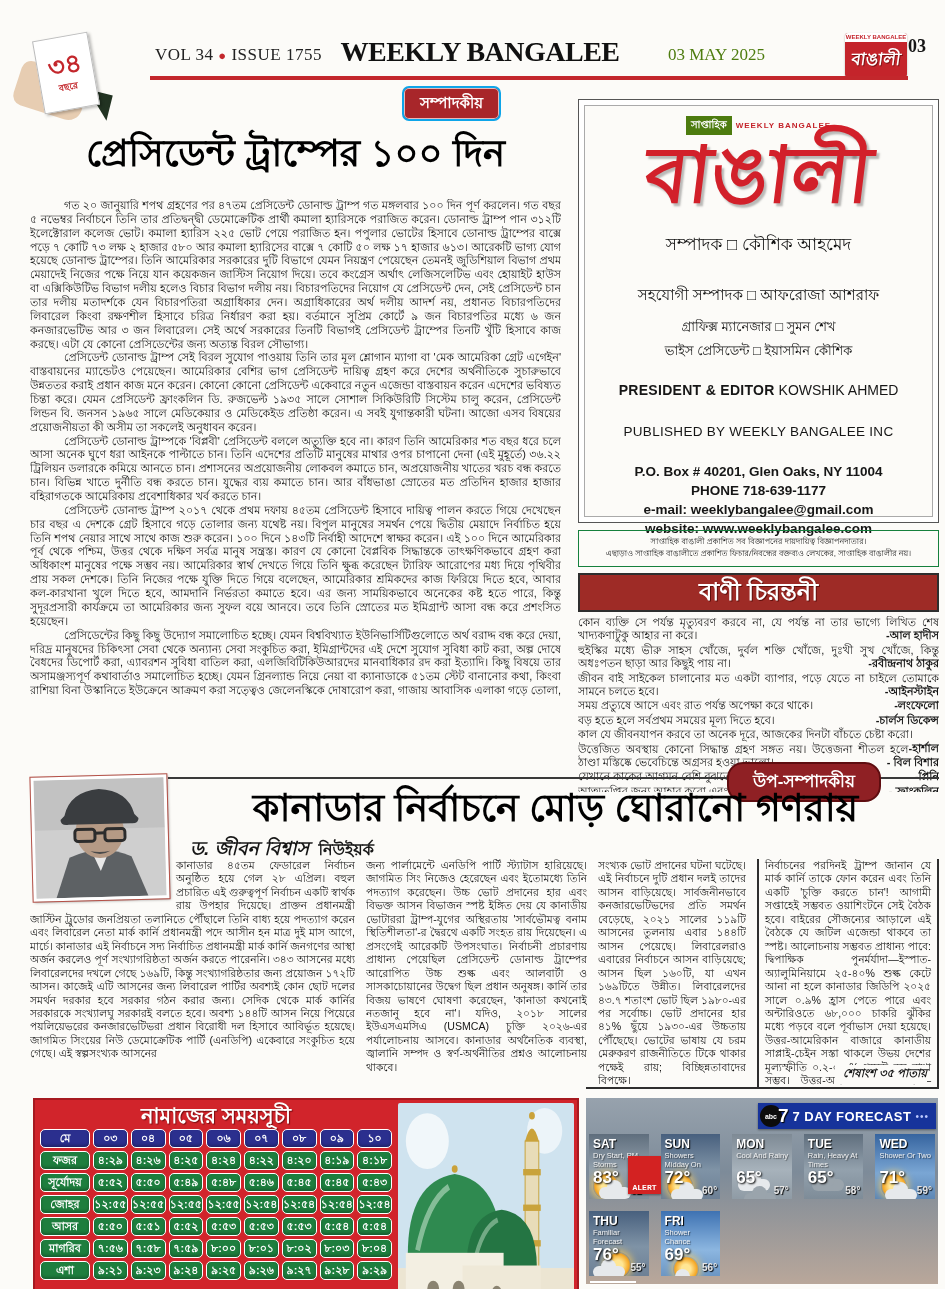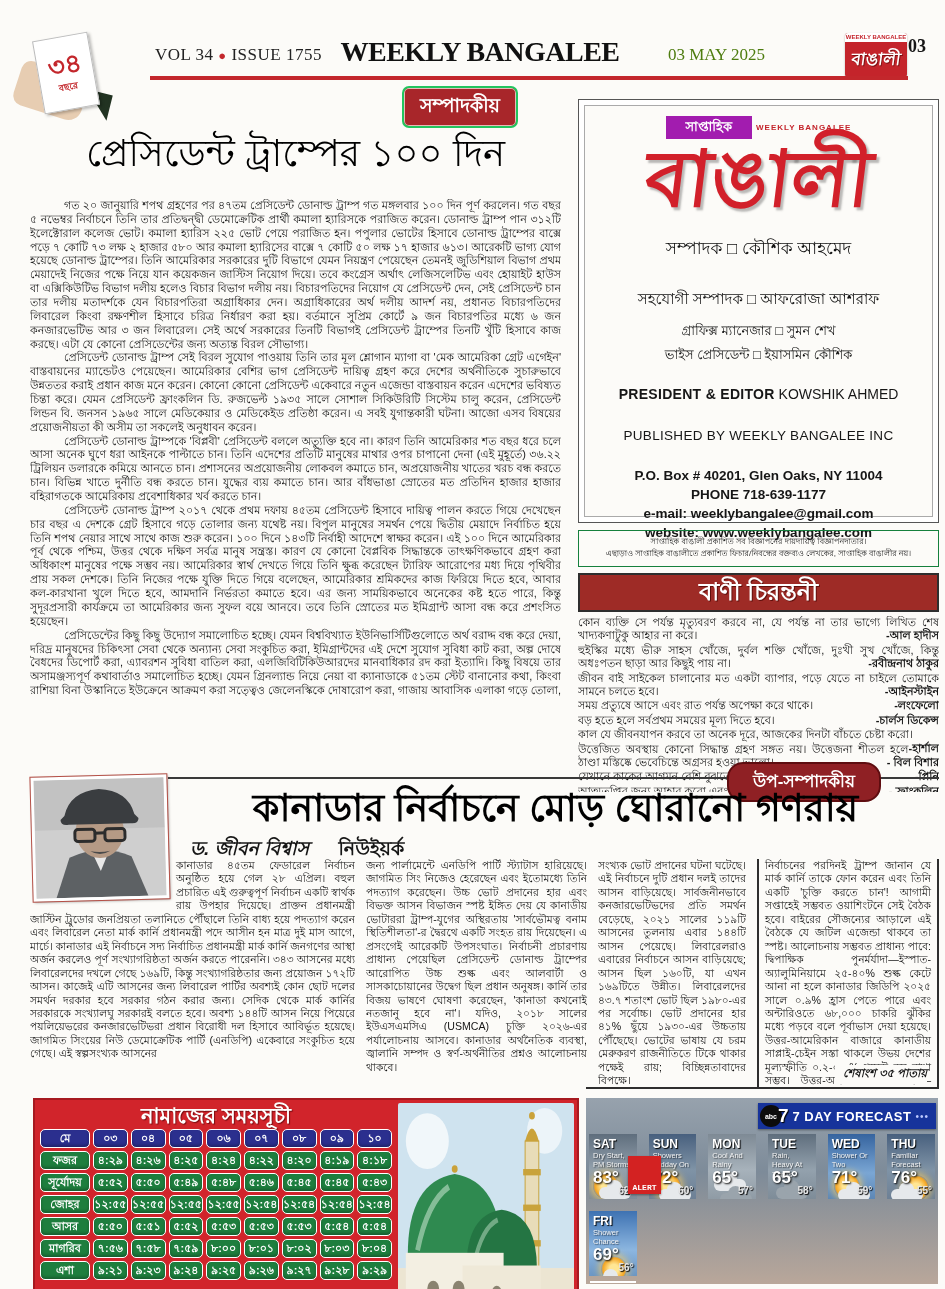--- a/index.html
+++ b/index.html
@@ -33,34 +33,34 @@
                border-left:26px solid transparent; border-top:26px solid #223322; transform:rotate(14deg); }
   .mini-logo { position:absolute; left:845px; top:33px; width:62px; height:44px; background:#c4242b;
                border-radius:3px; box-shadow:0 1px 2px rgba(0,0,0,.3); overflow:hidden; }
   .mini-logo .strip { background:#fff; height:9px; font-size:6px; color:#c4242b; font-weight:bold;
                       text-align:center; line-height:9px; }
   .mini-logo .word { color:#fff; font-weight:bold; font-size:17px; text-align:center;
                      transform:skewX(-8deg); margin-top:4px; text-shadow:1px 1px 0 #7a1012; }
 
   
   .ed-badge { position:absolute; left:402px; top:86px; background:#a8262a; color:#fff;
-              font-weight:bold; font-size:19px; padding:3px 16px; border-radius:7px;
-              border:2px solid #22c55e; box-shadow:inset 0 0 0 1px #e9b8b8; }
+              font-weight:bold; font-size:15px; padding:3px 16px; border-radius:7px;
+              border:2px solid #0ea5e9; box-shadow:inset 0 0 0 1px #e9b8b8; }
   .ed-headline { position:absolute; left:30px; top:124px; width:531px; text-align:center;
-                 font-size:37px; font-weight:normal; color:#000; }
+                 font-size:37px; font-weight:bold; color:#000; }
   .ed-body { position:absolute; left:30px; top:199px; width:531px; height:497px; overflow:hidden;
              text-align:justify; font-size:11px; line-height:1.26; color:#151515; }
   .edp { text-indent:34px; }
 
   
   .masthead { position:absolute; left:578px; top:99px; width:361px; height:424px;
               border:1px solid #555; box-shadow:inset 0 0 0 5px #fff, inset 0 0 0 6px #aaa;
               text-align:center; padding-top:16px; }
   .mh-tagline { display:flex; justify-content:center; align-items:center; gap:4px; }
-  .mh-tag-bn { background:#a21caf; color:#fff; font-size:13px; font-weight:bold; padding:1px 20px; }
+  .mh-tag-bn { background:#4d7c0f; color:#fff; font-size:10px; font-weight:bold; padding:1px 5px; }
   .mh-tag-en { color:#c4242b; font-size:8px; font-weight:bold; letter-spacing:1px; }
   .mh-logo { font-size:78px; font-weight:bold; color:#d2202a; line-height:1.05;
              transform:skewX(-7deg); text-shadow:3px 3px 2px rgba(60,60,60,.35); }
   .mh-staff { font-size:17px; margin-top:14px; color:#111;text-align:center; }
   .mh-staff.s1 { font-size:15px; margin-top:24px; }
   .mh-staff.s2 { font-size:13px; margin-top:9px; }
   .mh-staff.s3 { font-size:13px; margin-top:3px; }
   .mh-president { margin-top:20px; font-size:14px; }
   .mh-president b { letter-spacing:.3px; }
   .mh-published { margin-top:26px; font-size:13.5px; letter-spacing:.3px; }
@@ -83,21 +83,21 @@
   .sub-rule { position:absolute; left:138px; right:0; top:15px; border-top:2px solid #3a3a3a; }
   .sub-badge { position:absolute; right:58px; top:0; background:#8f2024; color:#fff; font-weight:bold;
                font-size:17px; padding:4px 24px; border-radius:16px; border:2px solid #5e0d10; }
   .sub-photo { position:absolute; left:2px; top:14px; width:136px; height:124px; background:#d8d8d8;
                border:3px solid #fff; outline:1px solid #b55047; box-shadow:1px 1px 3px rgba(0,0,0,.4);
                transform:rotate(-1.5deg); overflow:hidden; }
   .sub-headline { position:absolute; left:150px; top:16px; right:8px; text-align:center;
                   font-size:38px; font-weight:bold; color:#000; }
   .sub-byline { position:absolute; left:160px; top:72px; font-size:19px; font-weight:bold;
                 font-style:italic; }
-  .sub-byline .loc { font-style:normal; font-size:19px; margin-left:24px; }
+  .sub-byline .loc { font-style:normal; font-size:16px; margin-left:4px; }
   .sub-cols { position:absolute; left:0; top:97px; width:909px; height:228px; display:grid;
               grid-template-columns:325px 221px 148px 1fr; gap:11px; overflow:hidden;
               font-size:10.6px; line-height:1.27; text-align:justify; }
   .scol { overflow:hidden; }
   .scol.c3 { border-left:2px solid #2e2e2e; border-right:2px solid #2e2e2e; padding:0 6px; }
   .photo-clear { float:left; width:146px; height:48px; }
   .sub-bottom-rule { position:absolute; left:556px; right:0; top:325px; border-top:2px solid #2e2e2e; }
   .sub-cont { position:absolute; right:12px; bottom:8px; font-style:italic; font-weight:bold;
               font-size:11.5px; background:#fcfbf8; padding-left:8px; }
 
@@ -118,21 +118,21 @@
   .weather { position:absolute; left:586px; top:1098px; width:352px; height:186px; overflow:hidden;
              background:linear-gradient(180deg,#97a2ad 0%,#7d8b99 40%,#b9a79a 100%); }
   .wx-banner { position:absolute; top:5px; right:2px; height:26px; background:#16339b;
                display:flex; align-items:center; padding:0 7px 0 2px; gap:4px; box-shadow:0 1px 2px rgba(0,0,0,.4); }
   .abc-circle { width:22px; height:22px; border-radius:50%; background:#0c0c0c; color:#fff;
                 font-size:7px; font-weight:bold; display:flex; align-items:center; justify-content:center; }
   .abc-seven { color:#fff; font-size:19px; font-weight:bold; margin-left:-8px; text-shadow:1px 1px 1px #000; }
   .wx-banner .txt { color:#fff; font-weight:bold; font-size:13px; letter-spacing:.5px; }
   .wx-banner .dots { color:#bcC9ff; font-size:10px; letter-spacing:1px; }
   .wx-days { position:absolute; left:3px; right:3px; top:36px; bottom:8px; display:grid;
-             grid-template-columns:repeat(6,1fr); gap:12px; }
+             grid-template-columns:repeat(5,1fr); gap:12px; }
   .wday { position:relative; overflow:hidden; padding:3px 3px 0 4px; }
   .sky-gray      { background:linear-gradient(180deg,#5f6e7d,#93a1ad 55%,#7e8c98); }
   .sky-bluegray  { background:linear-gradient(180deg,#48607e,#7f93a6 55%,#6d8095); }
   .sky-midgray   { background:linear-gradient(180deg,#7e8a95,#a7b2bb 55%,#8f9ba5); }
   .sky-blue      { background:linear-gradient(180deg,#36649f,#7aa6d4 60%,#5d87b5); }
   .sky-lightblue { background:linear-gradient(180deg,#3e72b2,#8cb6e0 60%,#6b96c4); }
   .wd-name { color:#fff; font-weight:bold; font-size:12px; text-shadow:1px 1px 1px #000; }
   .wd-desc { color:#f3f3f3; font-size:7.5px; line-height:1.25; min-height:20px; text-shadow:1px 1px 1px #0008; }
   .wicon { position:relative; height:46px; }
   .wsun { position:absolute; width:26px; height:26px; border-radius:50%;

